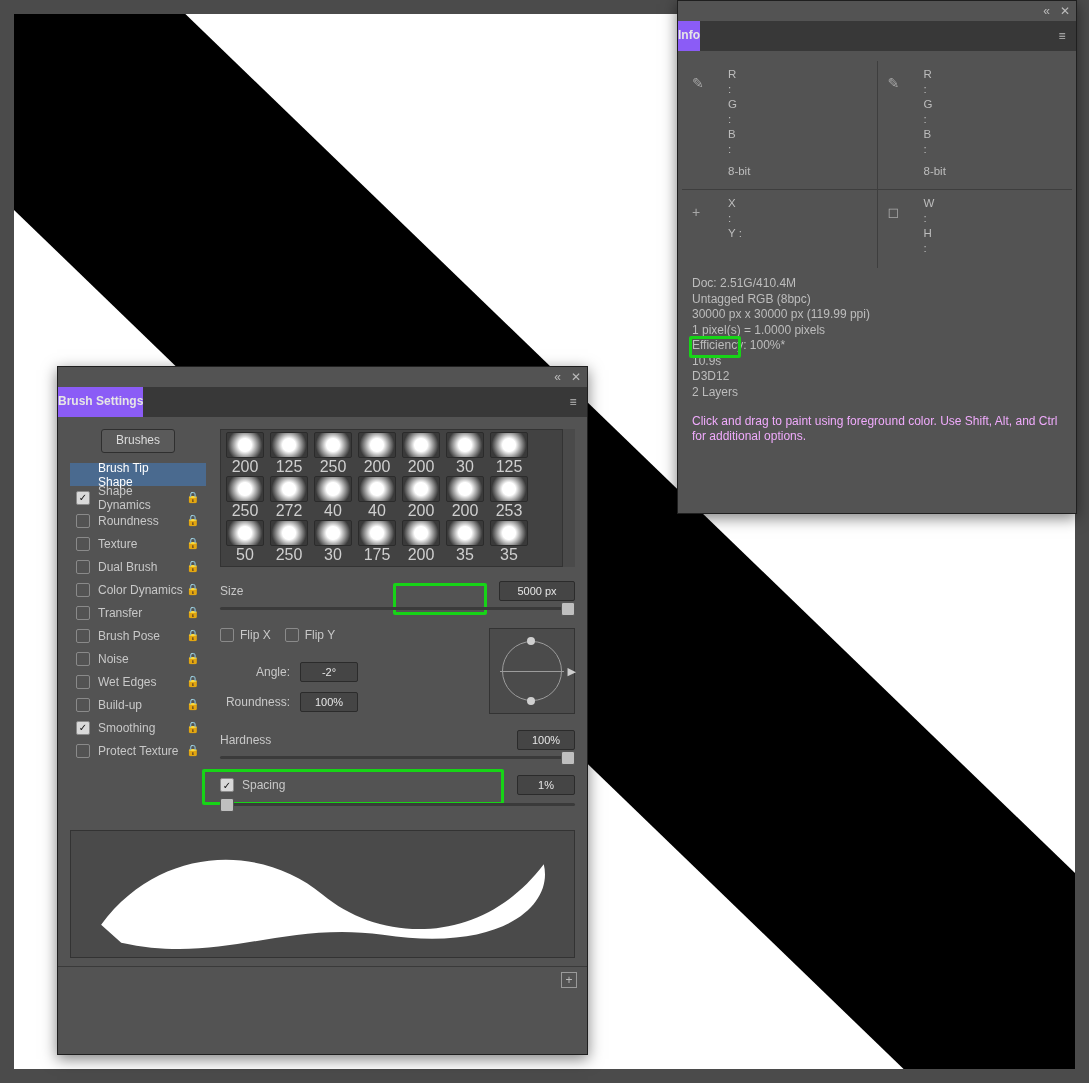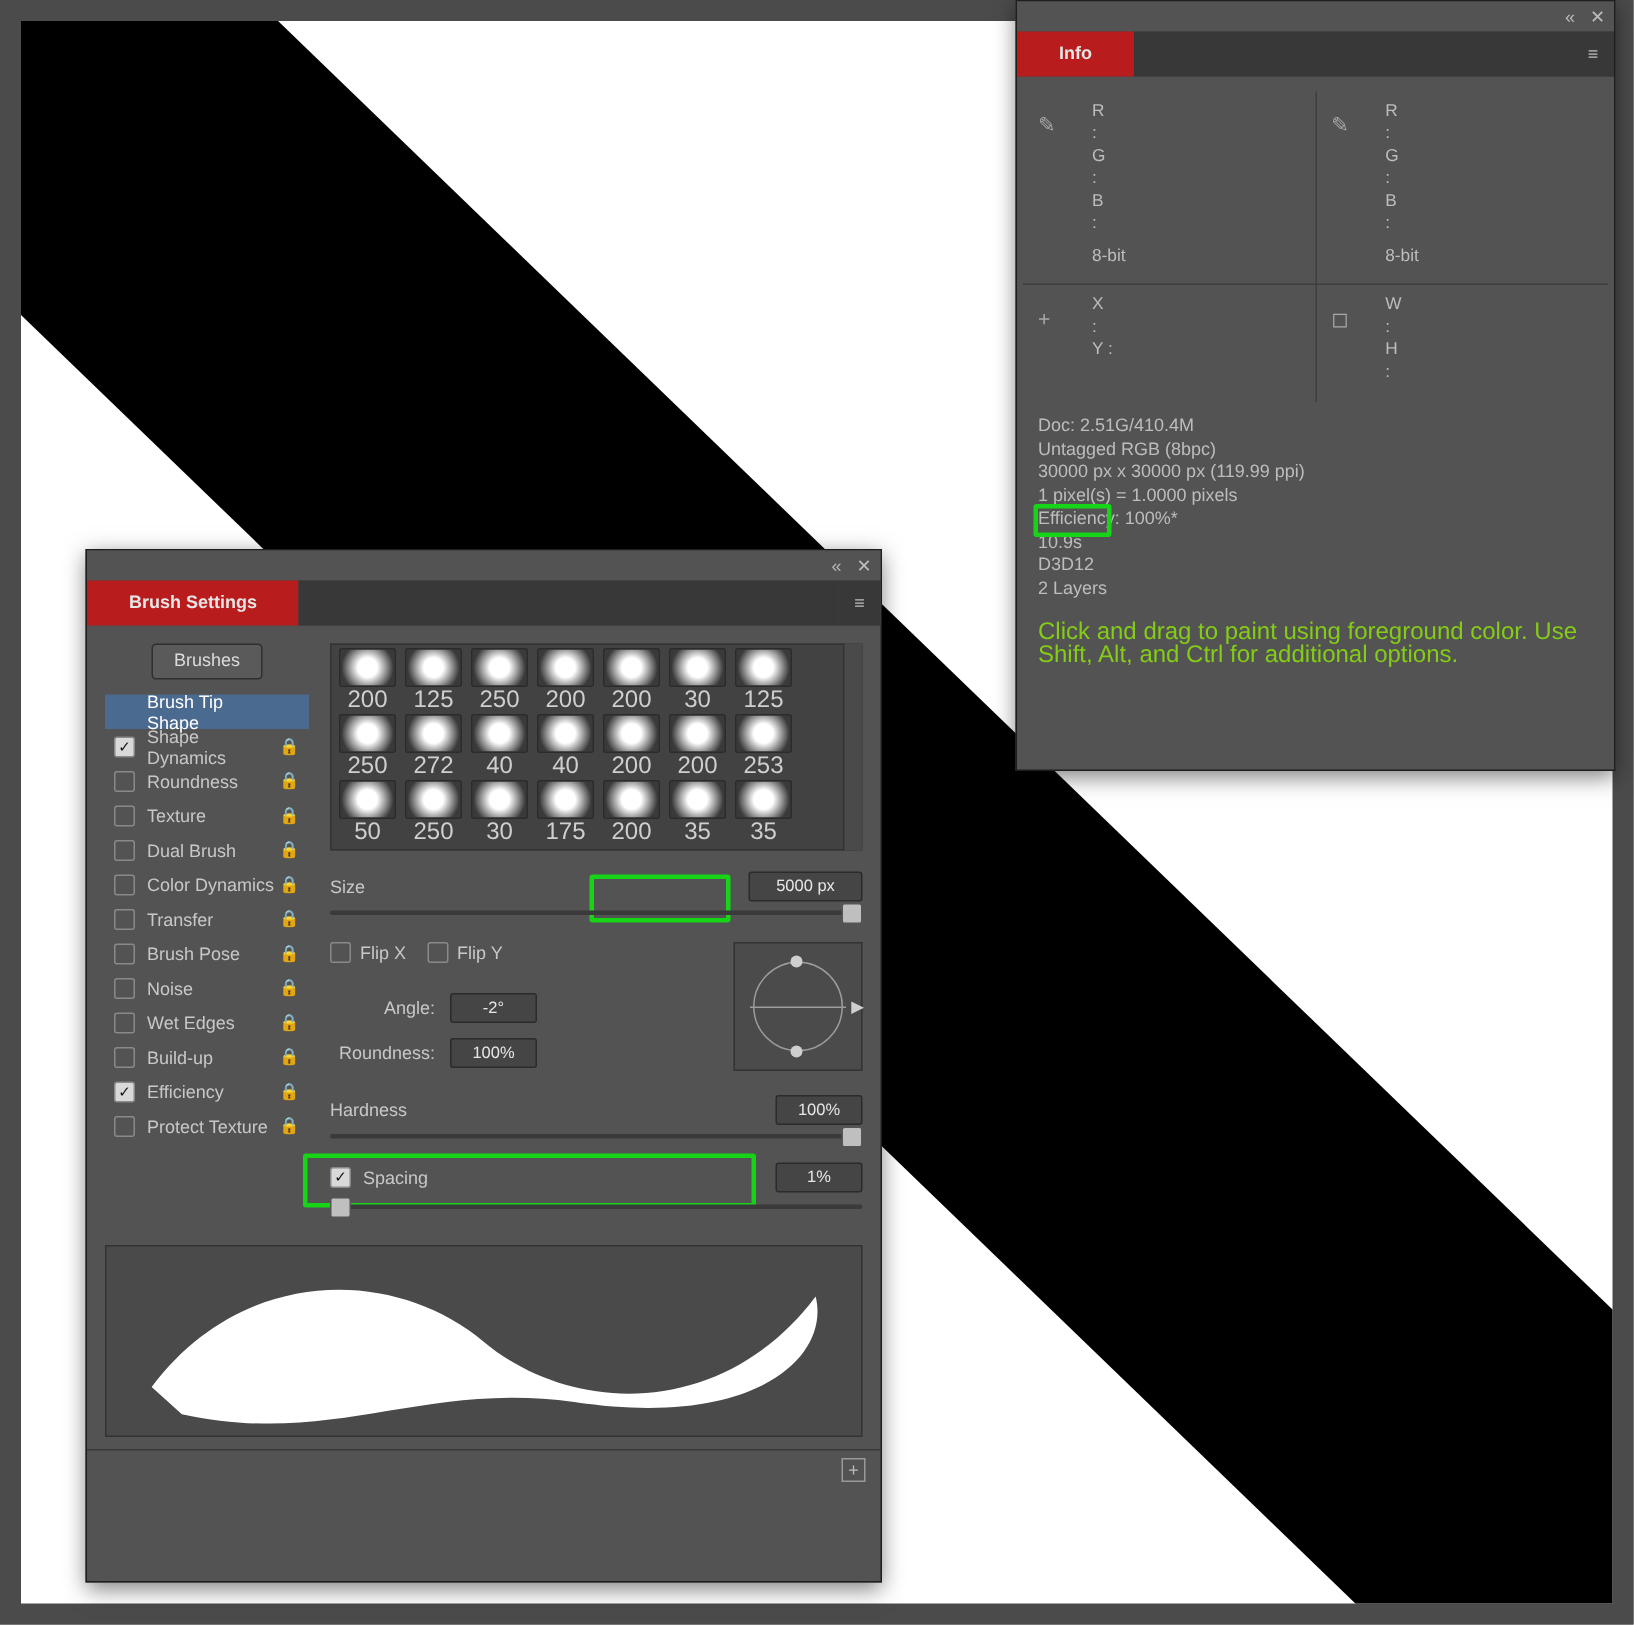--- a/index.html
+++ b/index.html
@@ -4,21 +4,21 @@
 <style>
   html,body{margin:0;padding:0;width:1089px;height:1083px;background:#4b4b4b;font-family:"Segoe UI",Tahoma,sans-serif;font-size:12px;color:#c8c8c8;overflow:hidden}
   .canvas{position:absolute;left:14px;top:14px;width:1061px;height:1055px;background:#fff;overflow:hidden}
   .stroke{position:absolute;left:50%;top:50%;width:2200px;height:260px;background:#000;transform:translate(-50%,-50%) rotate(44deg)}
   .panel{position:absolute;background:#535353;border:1px solid #1f1f1f;box-shadow:0 4px 14px rgba(0,0,0,.5)}
   
   #bs{left:57px;top:366px;width:529px;height:687px}
   .hdrbar{height:20px;background:#535353;display:flex;justify-content:flex-end;align-items:center;gap:10px;padding:0 6px;color:#bcbcbc}
   .hdrbar span{cursor:default}
   .tabrow{height:30px;background:#454545;display:flex;align-items:stretch}
-  .tab{background:#b91c1c;color:#e6e6e6;font-weight:bold;padding:7px 28px;font-size:12px}
+  .tab{background:#8b5cf6;color:#e6e6e6;font-weight:bold;padding:7px 0;font-size:12px}
   .tabrow .flex{flex:1;background:#383838}
   .menuicon{width:28px;display:flex;align-items:center;justify-content:center;color:#bcbcbc;background:#383838}
   .bs-body{display:flex;padding:12px 12px 0 12px;gap:14px}
   .leftcol{width:136px;flex:0 0 136px}
   .btn-brushes{display:block;margin:0 auto 10px auto;width:72px;height:22px;background:#5a5a5a;border:1px solid #2f2f2f;border-radius:3px;text-align:center;line-height:20px;color:#dcdcdc}
   .optlist{}
   .opt{display:flex;align-items:center;height:23px;padding:0 6px;position:relative}
   .opt.sel{background:#4a6a8f;color:#fff}
   .opt .cb{width:12px;height:12px;border:1px solid #8a8a8a;border-radius:2px;margin-right:8px;display:inline-flex;align-items:center;justify-content:center;font-size:10px;color:#111;background:#535353}
   .opt .cb.on{background:#d9d9d9}
@@ -49,21 +49,21 @@
   .info-body{padding:10px 4px 0 4px}
   .inforow{display:flex}
   .infocell{flex:1;padding:6px 10px 12px 10px;position:relative}
   .infocell+.infocell{border-left:1px solid #3e3e3e}
   .inforow+.inforow{border-top:1px solid #3e3e3e}
   .icn{position:absolute;left:10px;top:14px;color:#a8a8a8;font-size:14px}
   .kv{margin-left:36px;font-size:11.5px;line-height:15px;color:#bdbdbd}
   .kv .k{display:inline-block;width:14px}
   .bit{margin-left:36px;margin-top:8px;font-size:11.5px;color:#bdbdbd}
   .doclines{padding:8px 14px 0 14px;font-size:12px;line-height:15.5px;color:#bdbdbd}
-  .tip{padding:14px 14px 0 14px;font-size:16px;line-height:15px;color:#84cc16}
+  .tip{padding:14px 14px 0 14px;font-size:12px;line-height:15px;color:#f0abfc}
   .hl-abs{position:absolute;border:3px solid #17d417;border-radius:2px;pointer-events:none}
 </style>
 </head>
 <body>
 
 <div class="canvas">
   <div class="stroke"></div>
 </div>
 
 <div id="bs" class="panel">
@@ -130,21 +130,21 @@
             <span class="lbl">Wet Edges</span>
             <span class="lock">🔒</span>
           </div>
           <div class="opt">
             <span class="cb"></span>
             <span class="lbl">Build-up</span>
             <span class="lock">🔒</span>
           </div>
           <div class="opt">
             <span class="cb on">✓</span>
-            <span class="lbl">Efficiency</span>
+            <span class="lbl">Smoothing</span>
             <span class="lock">🔒</span>
           </div>
           <div class="opt">
             <span class="cb"></span>
             <span class="lbl">Protect Texture</span>
             <span class="lock">🔒</span>
           </div>
         </div>
     </div>
     <div class="rightcol">

